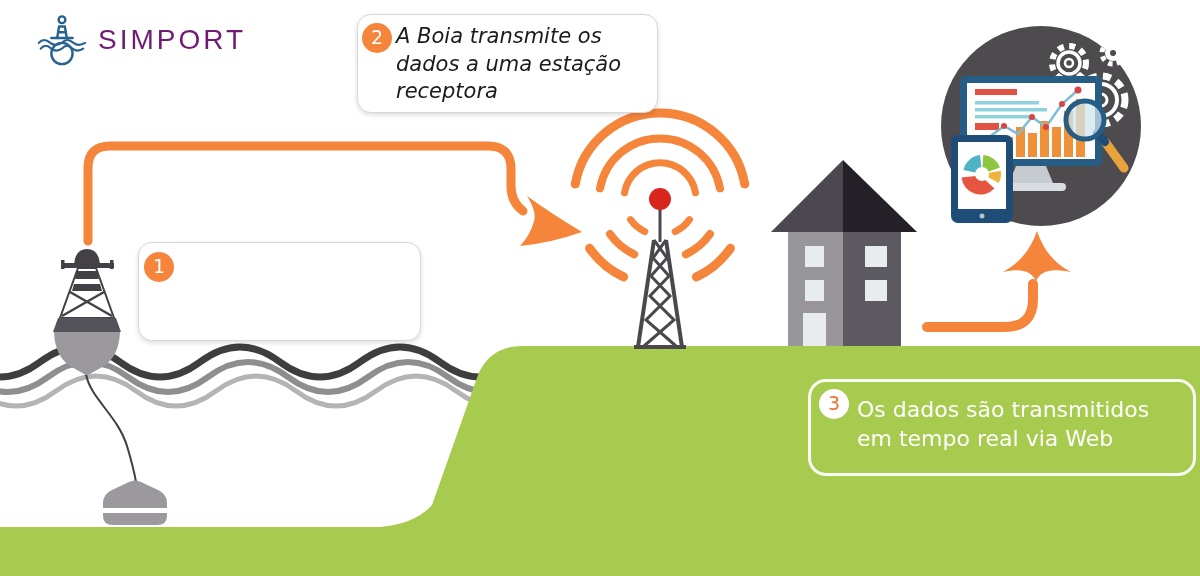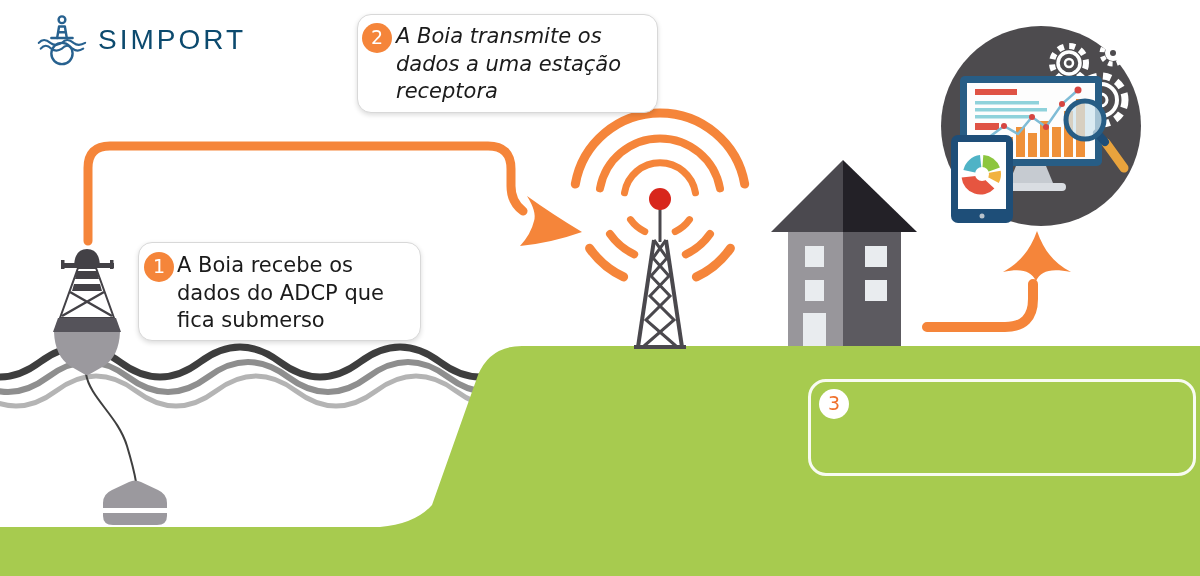--- a/index.html
+++ b/index.html
@@ -1,20 +1,20 @@
 <!DOCTYPE html>
 <html><head>
 <meta charset="utf-8">
 <style>
   html,body{margin:0;padding:0;background:#fff;}
   .canvas{position:relative;width:1200px;height:576px;background:#ffffff;overflow:hidden;
           font-family:"DejaVu Sans","Liberation Sans",sans-serif;}
   .scene{position:absolute;left:0;top:0;}
   
-  .logo{position:absolute;left:32px;top:12px;display:flex;align-items:center;gap:8px;color:#0c4a6e;}
+  .logo{position:absolute;left:32px;top:12px;display:flex;align-items:center;gap:8px;color:#701a75;}
   .logo-text{font-family:"Liberation Sans",sans-serif;font-size:28px;letter-spacing:3px;font-weight:400;}
   
   .callout{position:absolute;background:#fff;border:1px solid #d8d8d8;border-radius:14px;
            box-shadow:0 2px 5px rgba(0,0,0,.14);color:#1b1b1b;font-size:21px;line-height:1.32;}
   .callout .badge{position:absolute;width:30px;height:30px;border-radius:50%;background:#F5853A;
            color:#fff;display:flex;align-items:center;justify-content:center;font-size:19px;}
   .callout .txt{position:absolute;white-space:pre-line;}
   .c1{left:138px;top:242px;width:281px;height:97px;}
   .c1 .badge{left:5px;top:9px;}
   .c1 .txt{left:38px;top:9px;}
@@ -183,29 +183,28 @@
       <path d="M 20,27 L 42,27"></path>
       <circle cx="31" cy="43" r="11"></circle>
       <path d="M 7,32 q 5,-6 12,0 q 5,4 12,0 q 5,-6 12,0 q 5,4 12,0" stroke-width="2.2"></path>
       <path d="M 9,38 q 5,-6 11,0 q 5,4 11,0 q 5,-6 11,0 q 5,4 11,0" stroke-width="2.2"></path>
     </svg>
     <span class="logo-text">SIMPORT</span>
   </div>
 
   <div class="callout c1">
     <span class="badge">1</span>
-    <span class="txt">A Boia recebe os
-dados do ADCP que
-fica submerso</span>
   </div>
 
   <div class="callout c2">
     <span class="badge">2</span>
     <span class="txt">A Boia transmite os
 dados a uma estação
 receptora</span>
   </div>
 
   <div class="callout c3">
     <span class="badge">3</span>
+    <span class="txt">Os dados são transmitidos
+em tempo real via Web</span>
   </div>
 
 </div>
 
 </body></html>

